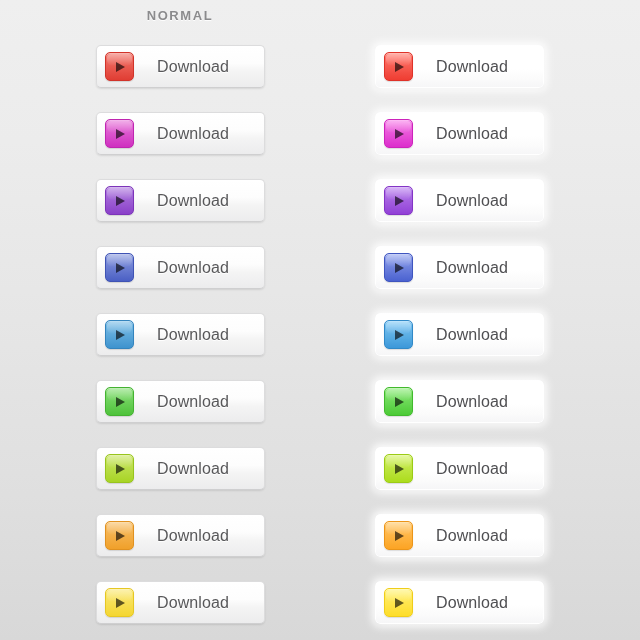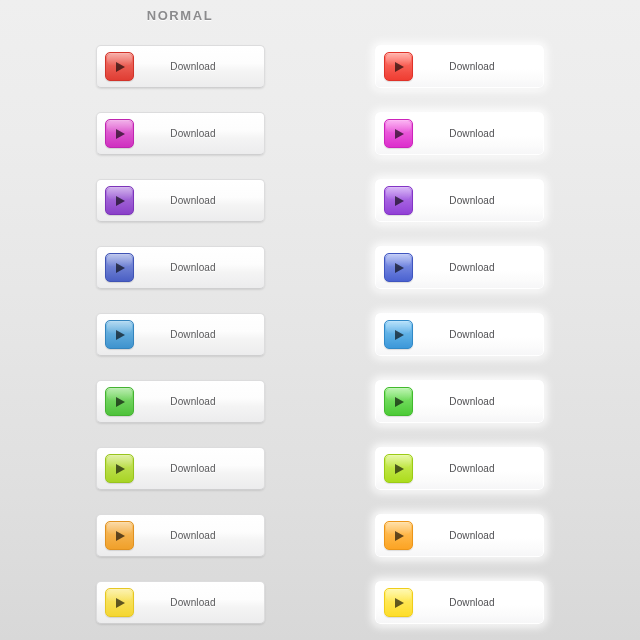--- a/index.html
+++ b/index.html
@@ -114,21 +114,21 @@
     border-bottom: 5.5px solid transparent;
     border-left: 9px solid rgba(0,0,0,0.62);
     margin-left: 2px;
   }
 
   
   .btn-label {
     flex: 1 1 auto;
     text-align: center;
     padding-right: 12px;
-    font-size: 10px;
+    font-size: 16px;
     color: #58585a;
     text-shadow: 0 1px 0 rgba(255,255,255,0.95);
     user-select: none;
     letter-spacing: 0.1px;
   }
   .state-hover .btn-label { color: #4f4f52; }
 </style>
 </head>
 <body>
 

